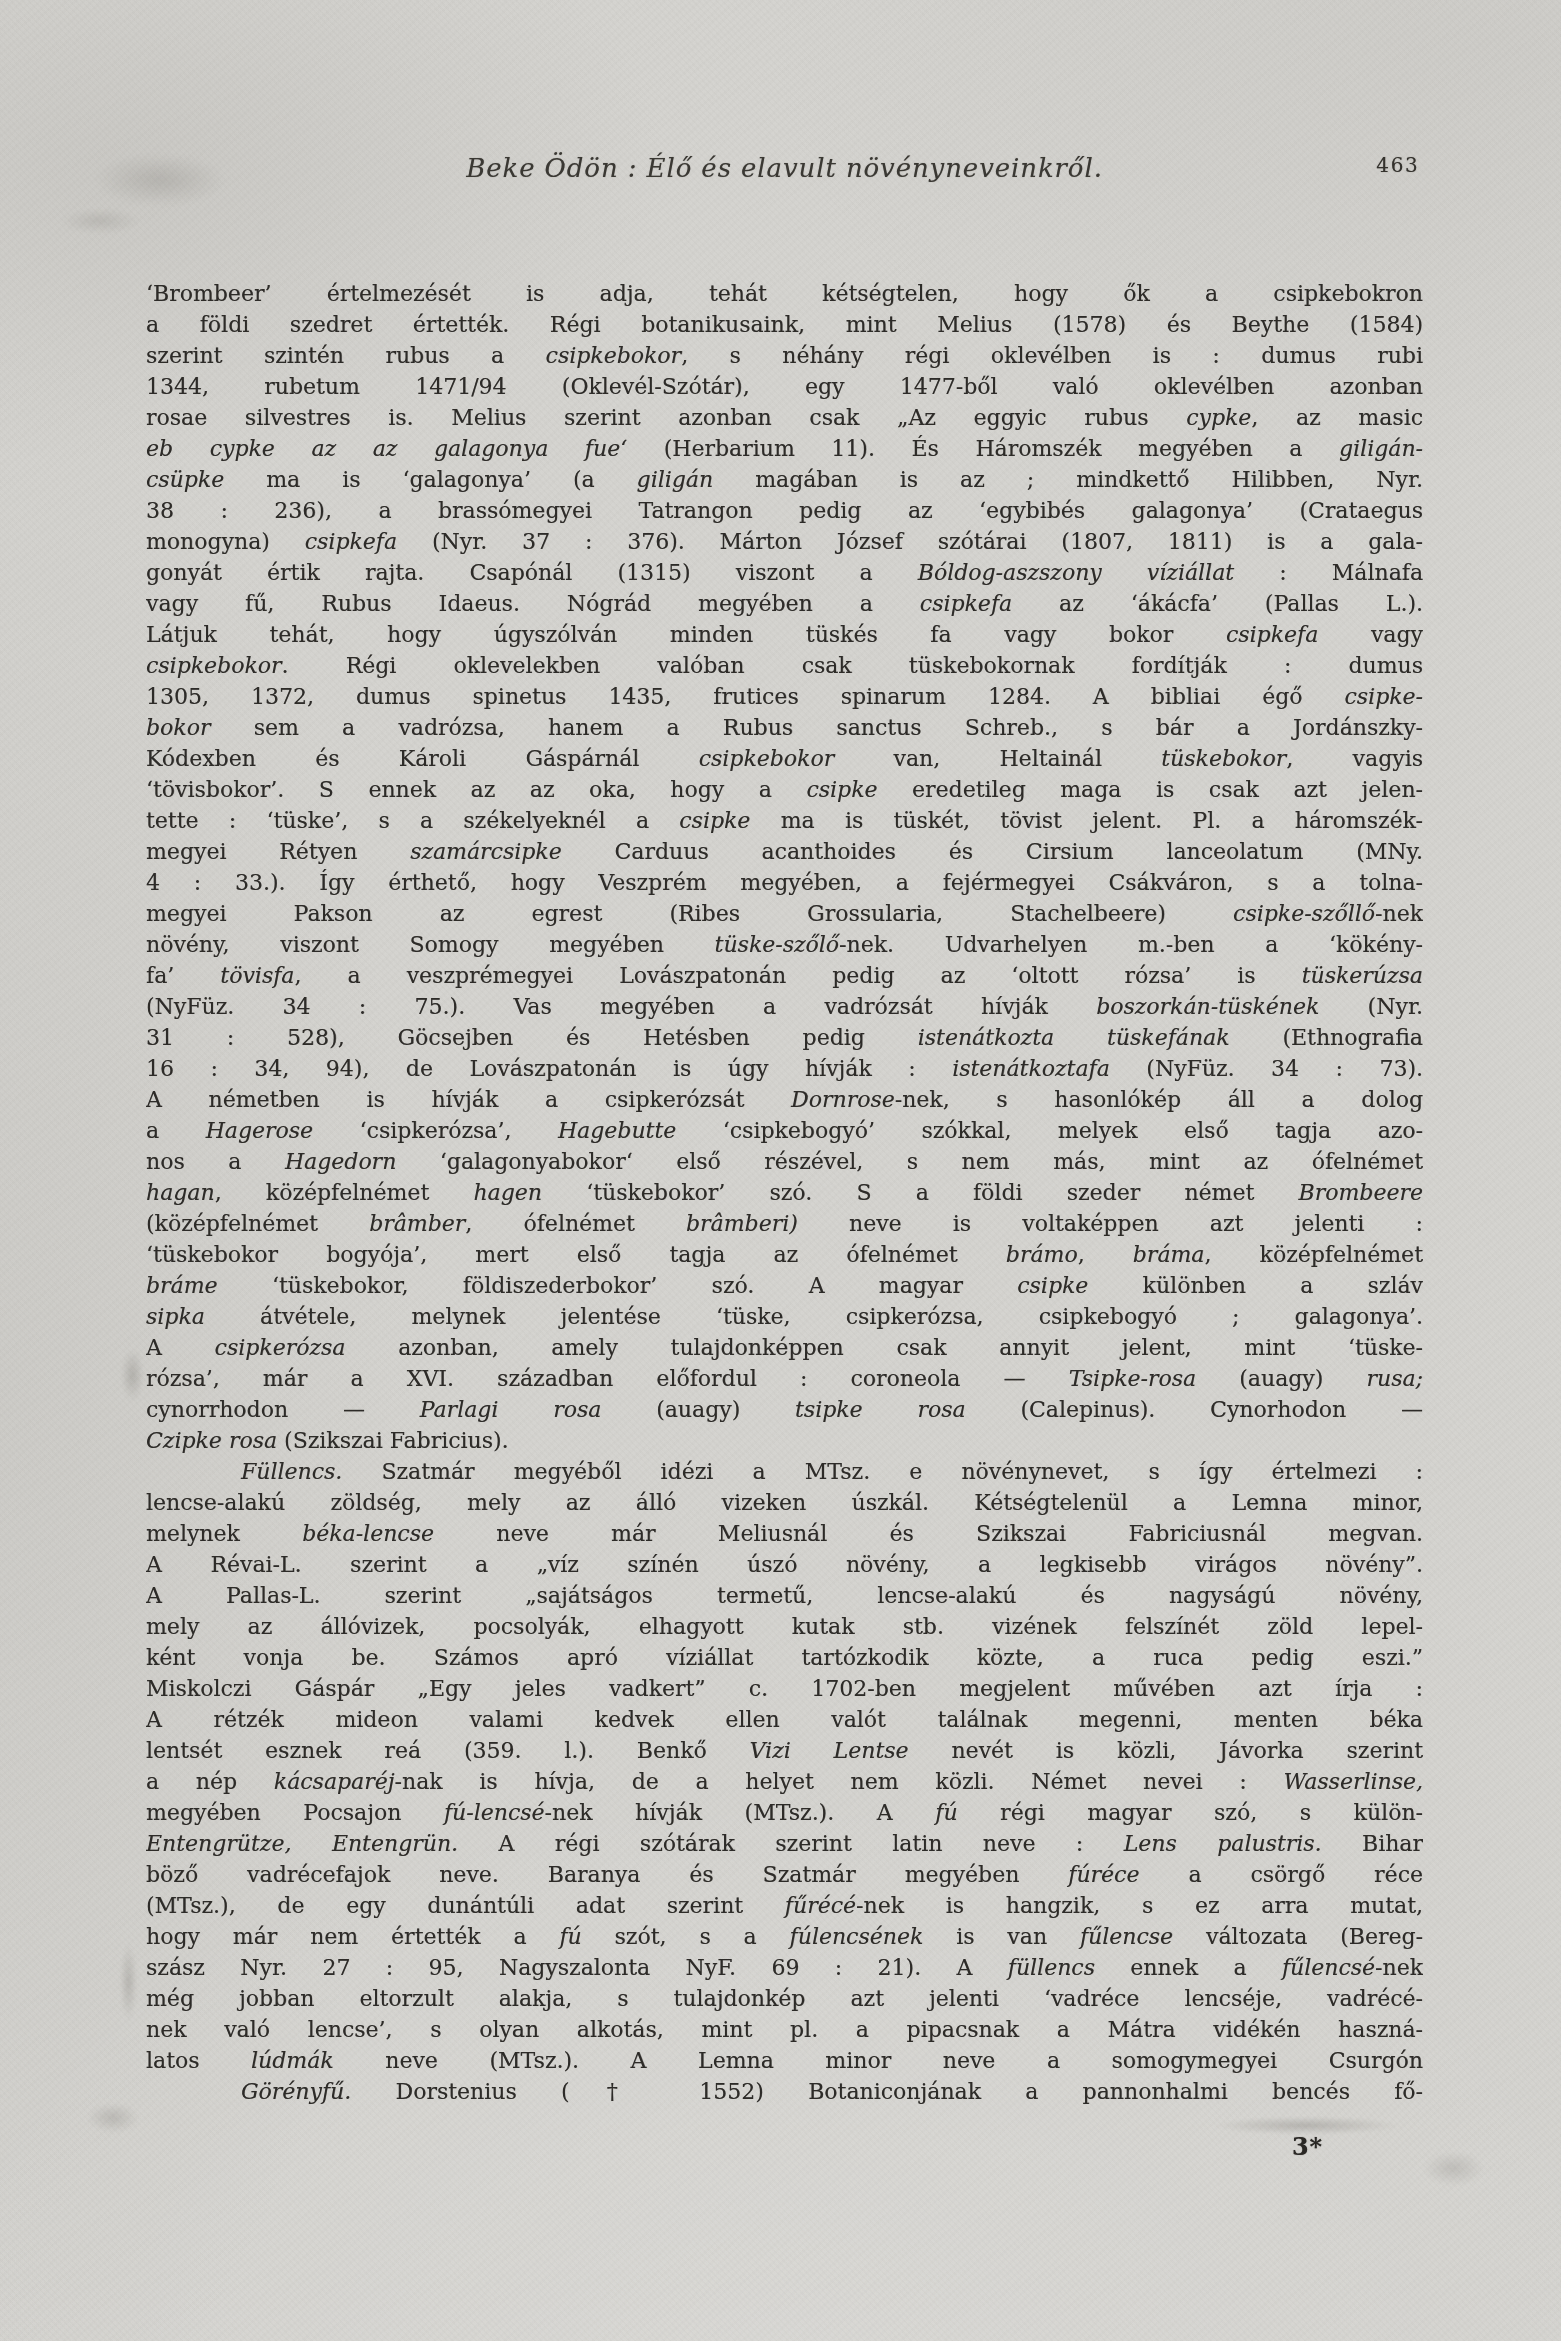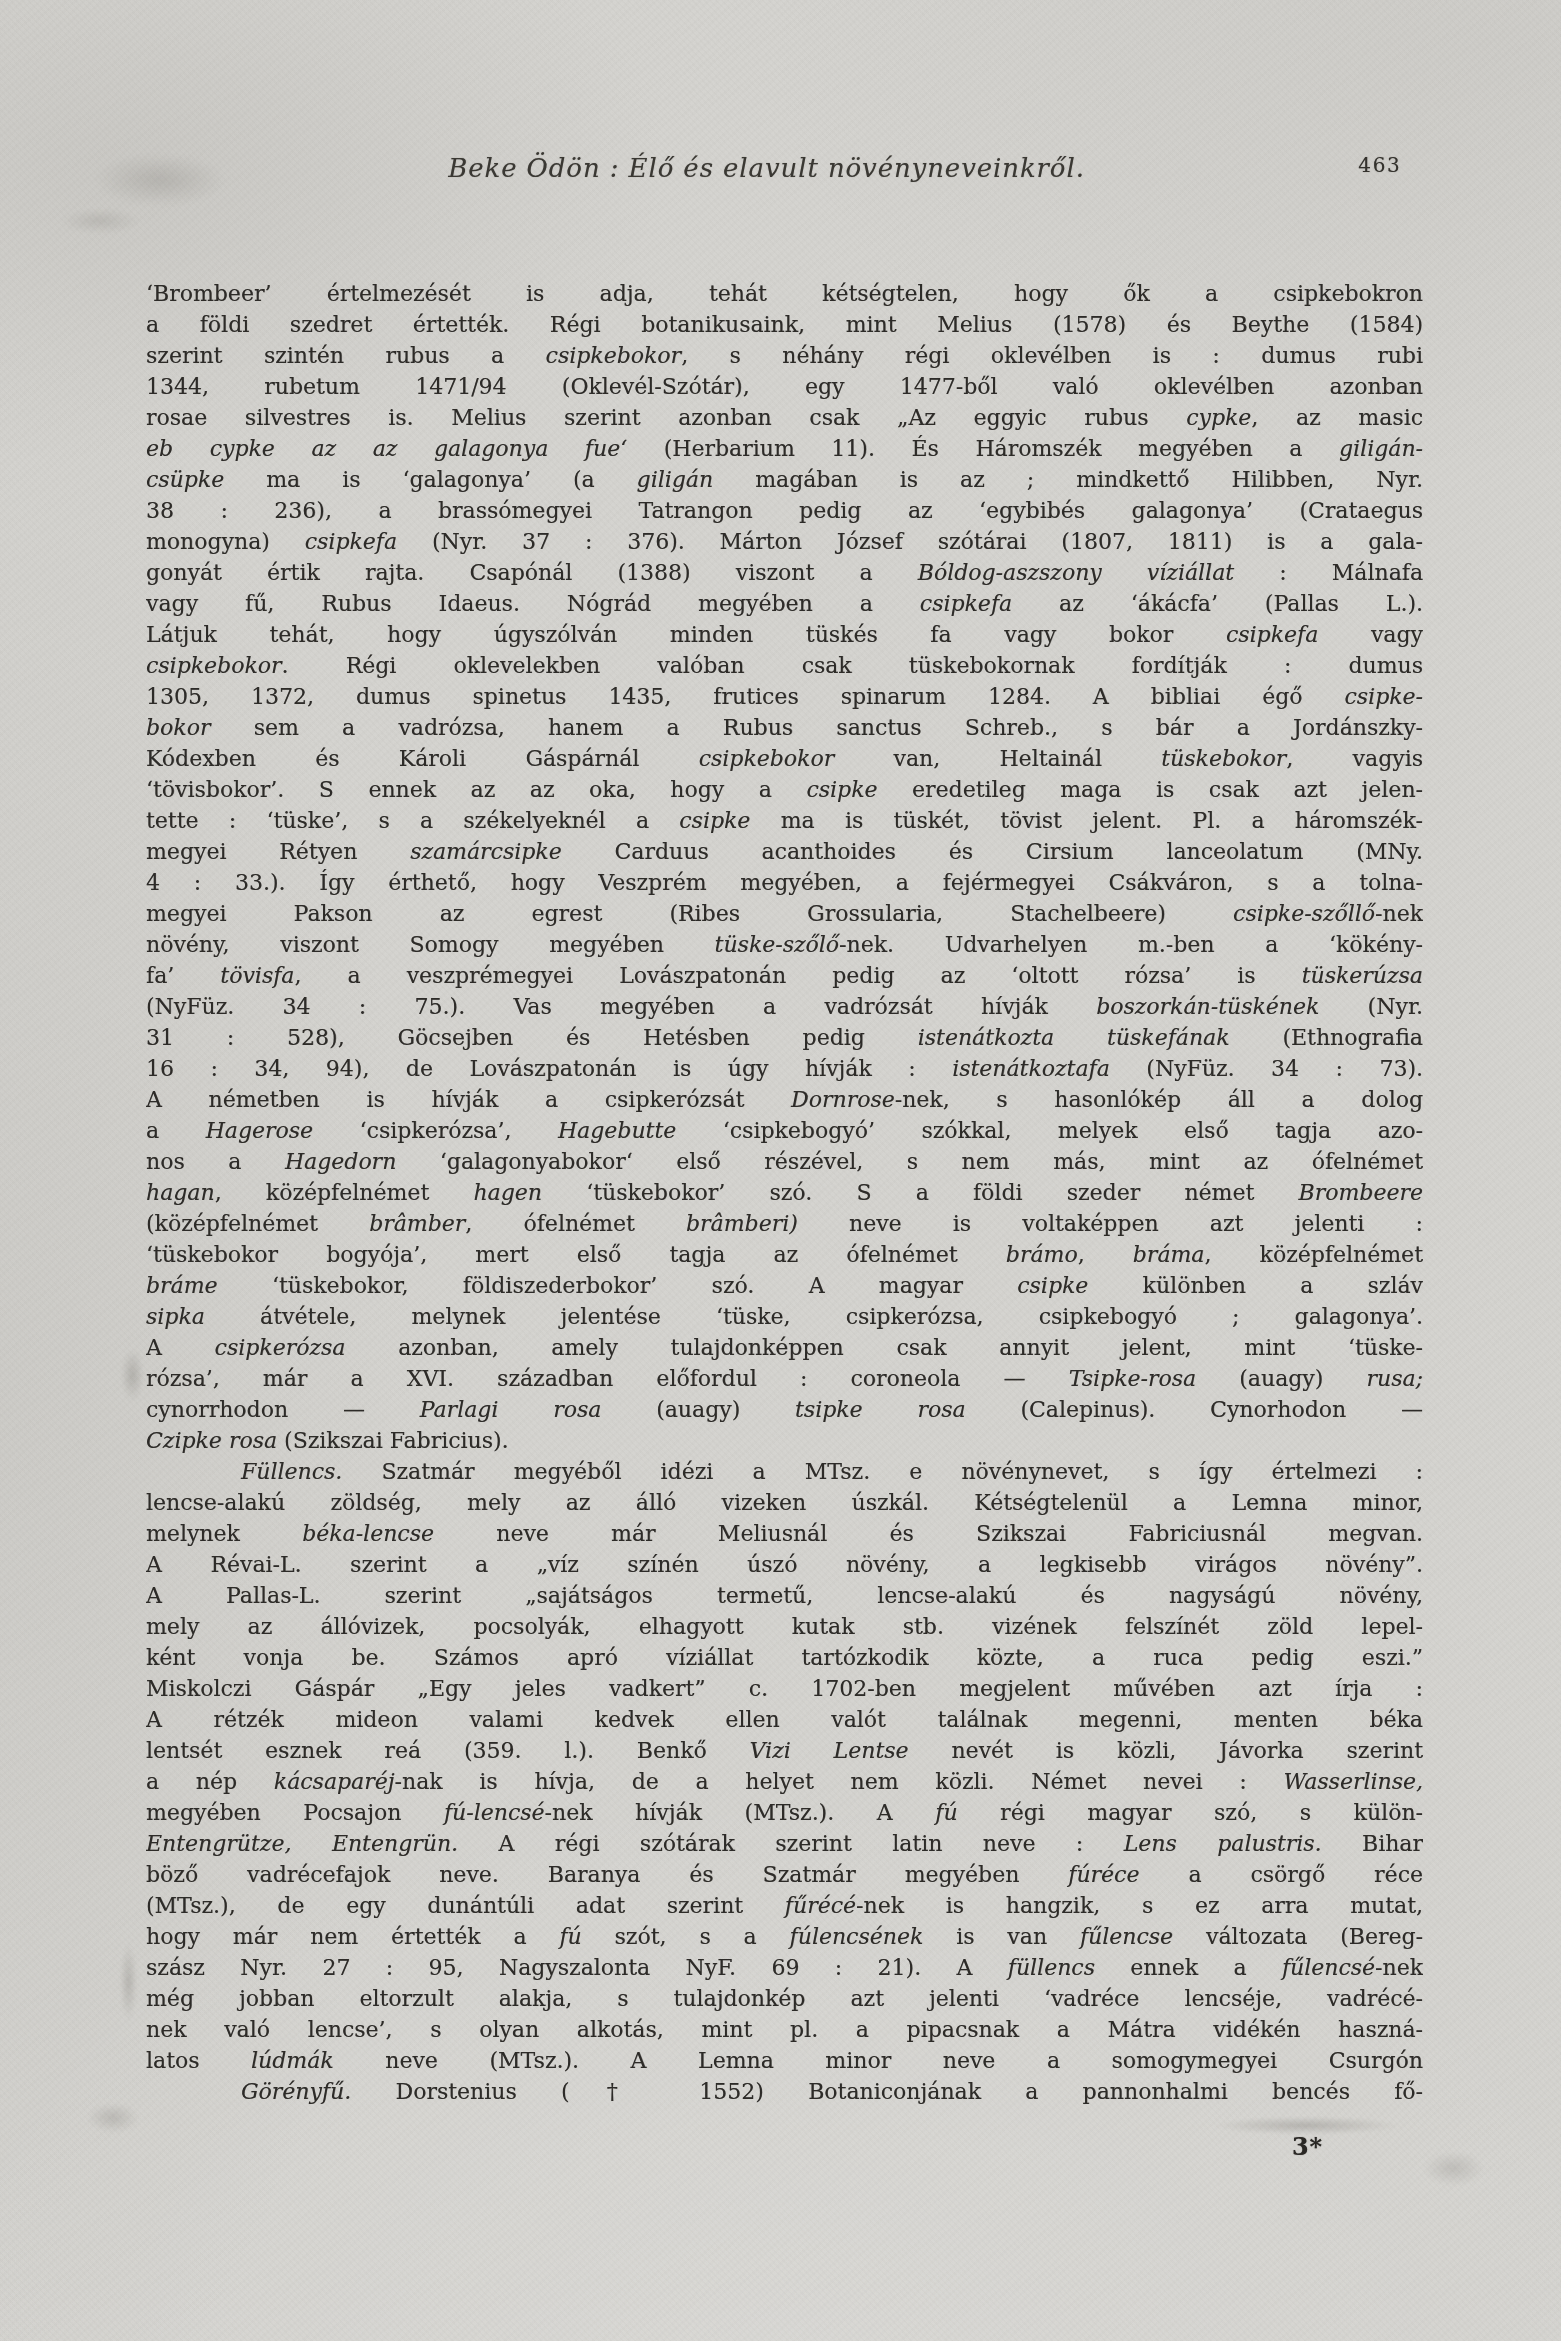--- a/index.html
+++ b/index.html
@@ -10,21 +10,21 @@
     background-image:
       radial-gradient(ellipse 781px 434px at 8% 7%, rgba(104,100,94,0.10), transparent 70%),
       radial-gradient(ellipse 1041px 607px at 95% 2%, rgba(110,106,100,0.07), transparent 70%),
       radial-gradient(ellipse 1214px 781px at 50% 100%, rgba(255,255,255,0.10), transparent 75%),
       radial-gradient(ellipse 607px 1561px at 0% 60%, rgba(96,92,86,0.07), transparent 70%),
       repeating-linear-gradient(47deg, rgba(70,66,60,0.016) 0 1.7px, rgba(255,255,255,0.02) 1.7px 4.3px),
       repeating-linear-gradient(-43deg, rgba(70,66,60,0.013) 0 2.6px, rgba(255,255,255,0.016) 2.6px 6px);
     font-family:"DejaVu Serif","Liberation Serif",serif;
     color:var(--ink,#2d2b28);
   }
-  .header{position:absolute;left:128px;top:153px;width:1277px;height:38px;}
+  .header{position:absolute;left:146px;top:153px;width:1277px;height:38px;}
   .running-title{
     text-align:center;font-style:italic;font-size:26px;letter-spacing:0.9px;
     color:#3a3833;text-shadow:0 0 0.9px rgba(58,56,51,0.45);
   }
   .page-number{
     position:absolute;right:3.5px;top:0;font-size:20px;letter-spacing:1.7px;
     color:#34322d;text-shadow:0 0 0.9px rgba(52,50,45,0.5);
   }
   .body-text{
     position:absolute;left:146px;top:278px;width:1277px;
@@ -73,21 +73,21 @@
   <div class="body-text">
       <div class="line"><span>‘Brombeer’ értelmezését is adja, tehát kétségtelen, hogy ők a csipkebokron</span></div>
       <div class="line"><span>a földi szedret értették. Régi botanikusaink, mint Melius (1578) és Beythe (1584)</span></div>
       <div class="line"><span>szerint szintén rubus a </span><i>csipkebokor</i><span>, s néhány régi oklevélben is : dumus rubi</span></div>
       <div class="line"><span>1344, rubetum 1471/94 (Oklevél-Szótár), egy 1477-ből való oklevélben azonban</span></div>
       <div class="line"><span>rosae silvestres is. Melius szerint azonban csak „Az eggyic rubus </span><i>cypke</i><span>, az masic</span></div>
       <div class="line"><i>eb cypke az az galagonya fue‘</i><span> (Herbarium 11). És Háromszék megyében a </span><i>giligán-</i></div>
       <div class="line"><i>csüpke</i><span> ma is ‘galagonya’ (a </span><i>giligán</i><span> magában is az ; mindkettő Hilibben, Nyr.</span></div>
       <div class="line"><span>38 : 236), a brassómegyei Tatrangon pedig az ‘egybibés galagonya’ (Crataegus</span></div>
       <div class="line"><span>monogyna) </span><i>csipkefa</i><span> (Nyr. 37 : 376). Márton József szótárai (1807, 1811) is a gala-</span></div>
-      <div class="line"><span>gonyát értik rajta. Csapónál (1388) viszont a </span><i>Bóldog-aszszony víziállat</i><span> : Málnafa</span></div>
+      <div class="line"><span>gonyát értik rajta. Csapónál (1315) viszont a </span><i>Bóldog-aszszony víziállat</i><span> : Málnafa</span></div>
       <div class="line"><span>vagy fű, Rubus Idaeus. Nógrád megyében a </span><i>csipkefa</i><span> az ‘ákácfa’ (Pallas L.).</span></div>
       <div class="line"><span>Látjuk tehát, hogy úgyszólván minden tüskés fa vagy bokor </span><i>csipkefa</i><span> vagy</span></div>
       <div class="line"><i>csipkebokor</i><span>. Régi oklevelekben valóban csak tüskebokornak fordítják : dumus</span></div>
       <div class="line"><span>1305, 1372, dumus spinetus 1435, frutices spinarum 1284. A bibliai égő </span><i>csipke-</i></div>
       <div class="line"><i>bokor</i><span> sem a vadrózsa, hanem a Rubus sanctus Schreb., s bár a Jordánszky-</span></div>
       <div class="line"><span>Kódexben és Károli Gáspárnál </span><i>csipkebokor</i><span> van, Heltainál </span><i>tüskebokor</i><span>, vagyis</span></div>
       <div class="line"><span>‘tövisbokor’. S ennek az az oka, hogy a </span><i>csipke</i><span> eredetileg maga is csak azt jelen-</span></div>
       <div class="line"><span>tette : ‘tüske’, s a székelyeknél a </span><i>csipke</i><span> ma is tüskét, tövist jelent. Pl. a háromszék-</span></div>
       <div class="line"><span>megyei Rétyen </span><i>szamárcsipke</i><span> Carduus acanthoides és Cirsium lanceolatum (MNy.</span></div>
       <div class="line"><span>4 : 33.). Így érthető, hogy Veszprém megyében, a fejérmegyei Csákváron, s a tolna-</span></div>

